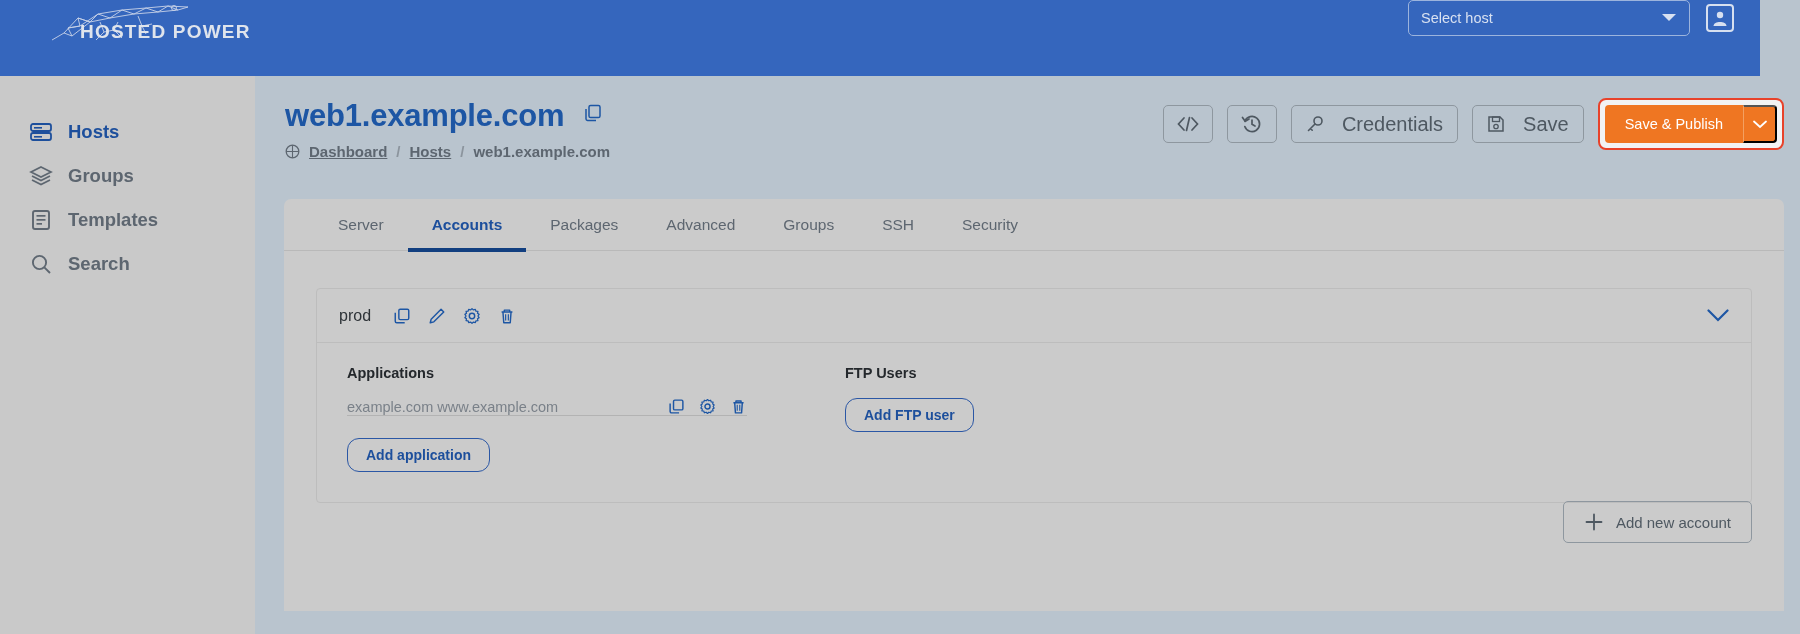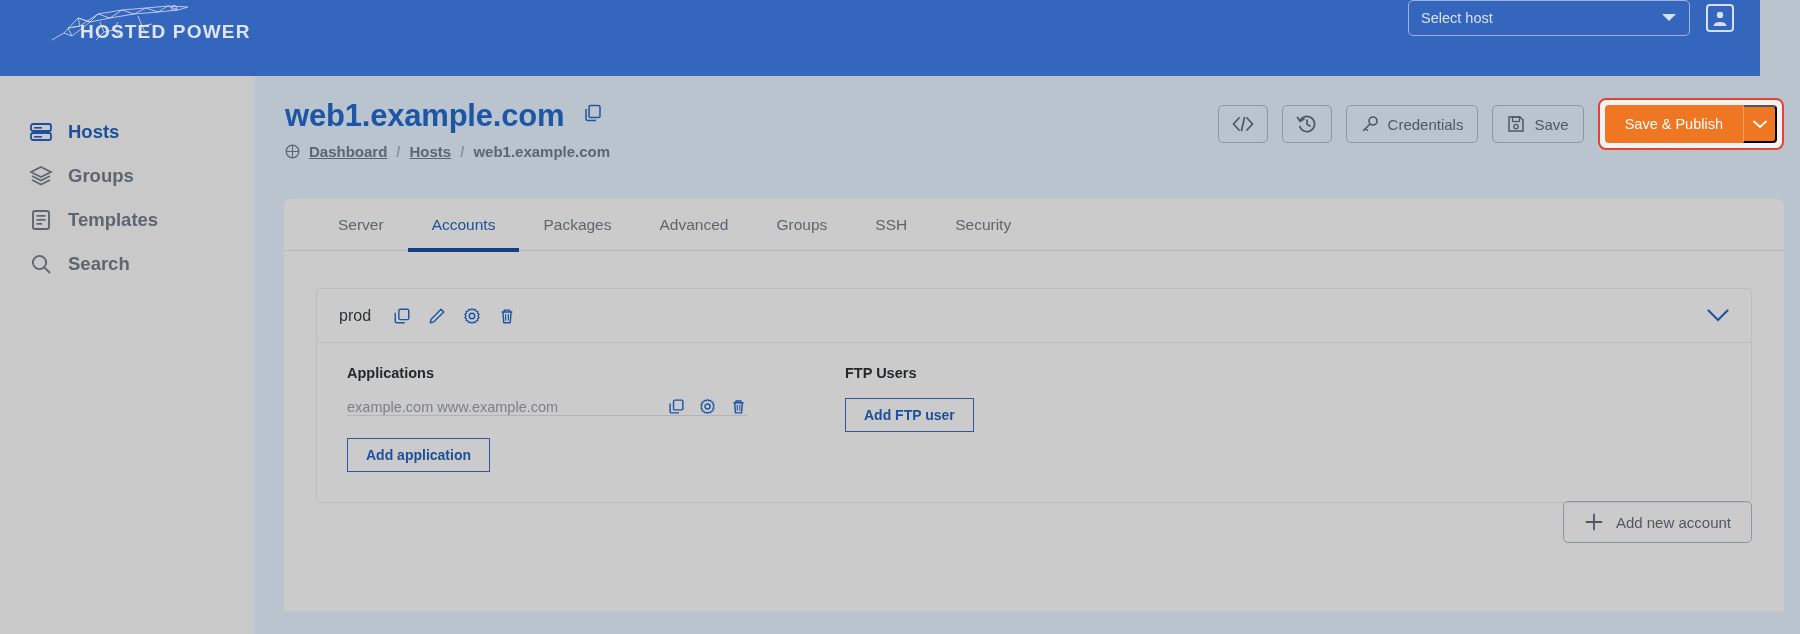--- a/index.html
+++ b/index.html
@@ -59,22 +59,22 @@
   }
   .title-copy { display: inline-block; vertical-align: middle; margin-left: 14px; margin-bottom: 6px; }
   .breadcrumb { display: flex; align-items: center; gap: 9px; margin-top: 9px; font-size: 15px; color: #5d6670; font-weight: bold; }
   .breadcrumb a { color: #5d6670; text-decoration: underline; }
   .breadcrumb .sep { color: #8b949d; text-decoration: none; }
   .breadcrumb .current { color: #5d6670; }
 
   .actions { position: absolute; right: 16px; top: 22px; display: flex; align-items: center; gap: 14px; }
   .btn {
     height: 38px; border: 1px solid #8e979f; border-radius: 5px; background: transparent;
-    display: flex; align-items: center; justify-content: center; gap: 9px;
-    color: #4e5861; font-size: 15px; padding: 0 14px;
+    display: flex; align-items: center; justify-content: center; gap: 18px;
+    color: #4e5861; font-size: 20px; padding: 0 14px;
   }
   .btn.icon-only { width: 50px; padding: 0; }
   .publish-wrap {
     border: 2px solid #e8422a; border-radius: 8px; padding: 5px; background: #f2f3f4;
     display: flex; align-items: center;
   }
   .publish {
     height: 38px; background: #ef7622; border: none; border-radius: 4px 0 0 4px;
     color: #fff; font-size: 14.5px; padding: 12px 20px; display: flex; align-items: center;
   }
@@ -86,21 +86,21 @@
   
   .card {
     position: absolute; left: 284px; top: 199px; width: 1500px; height: 412px;
     background: #cbcbcb; border-radius: 7px 7px 0 0;
   }
   .tabs { display: flex; align-items: center; height: 52px; padding-left: 30px; gap: 0; border-bottom: 1px solid #b9b9b9; }
   .tab {
     position: relative; height: 52px; display: flex; align-items: center; padding: 0 24px;
     font-size: 15.5px; color: #5d6670;
   }
-  .tab.active { color: #1d4f9c; font-weight: normal; }
+  .tab.active { color: #1d4f9c; font-weight: bold; }
   .tab.active::after {
     content: ""; position: absolute; left: 0; right: 0; bottom: -1px; height: 4px; background: #123f80;
   }
 
   .acct-panel {
     margin: 37px 32px 0 32px; border: 1px solid #bdbdbd; border-radius: 4px;
     background: #cbcbcb;
   }
   .acct-head {
     height: 54px; display: flex; align-items: center; padding: 0 22px;
@@ -114,21 +114,21 @@
   .col-apps { width: 420px; margin-left: 8px; }
   .col-ftp { margin-left: 78px; }
   .col-title { font-size: 14.5px; font-weight: bold; color: #24282c; margin-bottom: 17px; }
   .app-row {
     display: flex; align-items: center; border-bottom: 1px solid #b3b3b3;
     padding-bottom: 0; width: 400px;
   }
   .app-name { font-size: 14.5px; color: #7a8189; }
   .app-row .icon-row { margin-left: auto; gap: 14px; }
   .outline-btn {
-    margin-top: 22px; height: 34px; border: 1px solid #2b57a5; border-radius: 0;
+    margin-top: 22px; height: 34px; border: 1px solid #2b57a5; border-radius: 12px;
     background: transparent; color: #1d4f9c; font-size: 14px; font-weight: bold;
     padding: 0 18px; display: inline-flex; align-items: center;
   }
   .ftp-btn { margin-top: 0; }
 
   .add-account-wrap { position: absolute; right: 32px; bottom: 68px; }
   .add-account {
     height: 42px; border: 1px solid #8e979f; border-radius: 5px; background: transparent;
     color: #4e5861; font-size: 15px; display: flex; align-items: center; gap: 12px; padding: 0 20px;
   }

